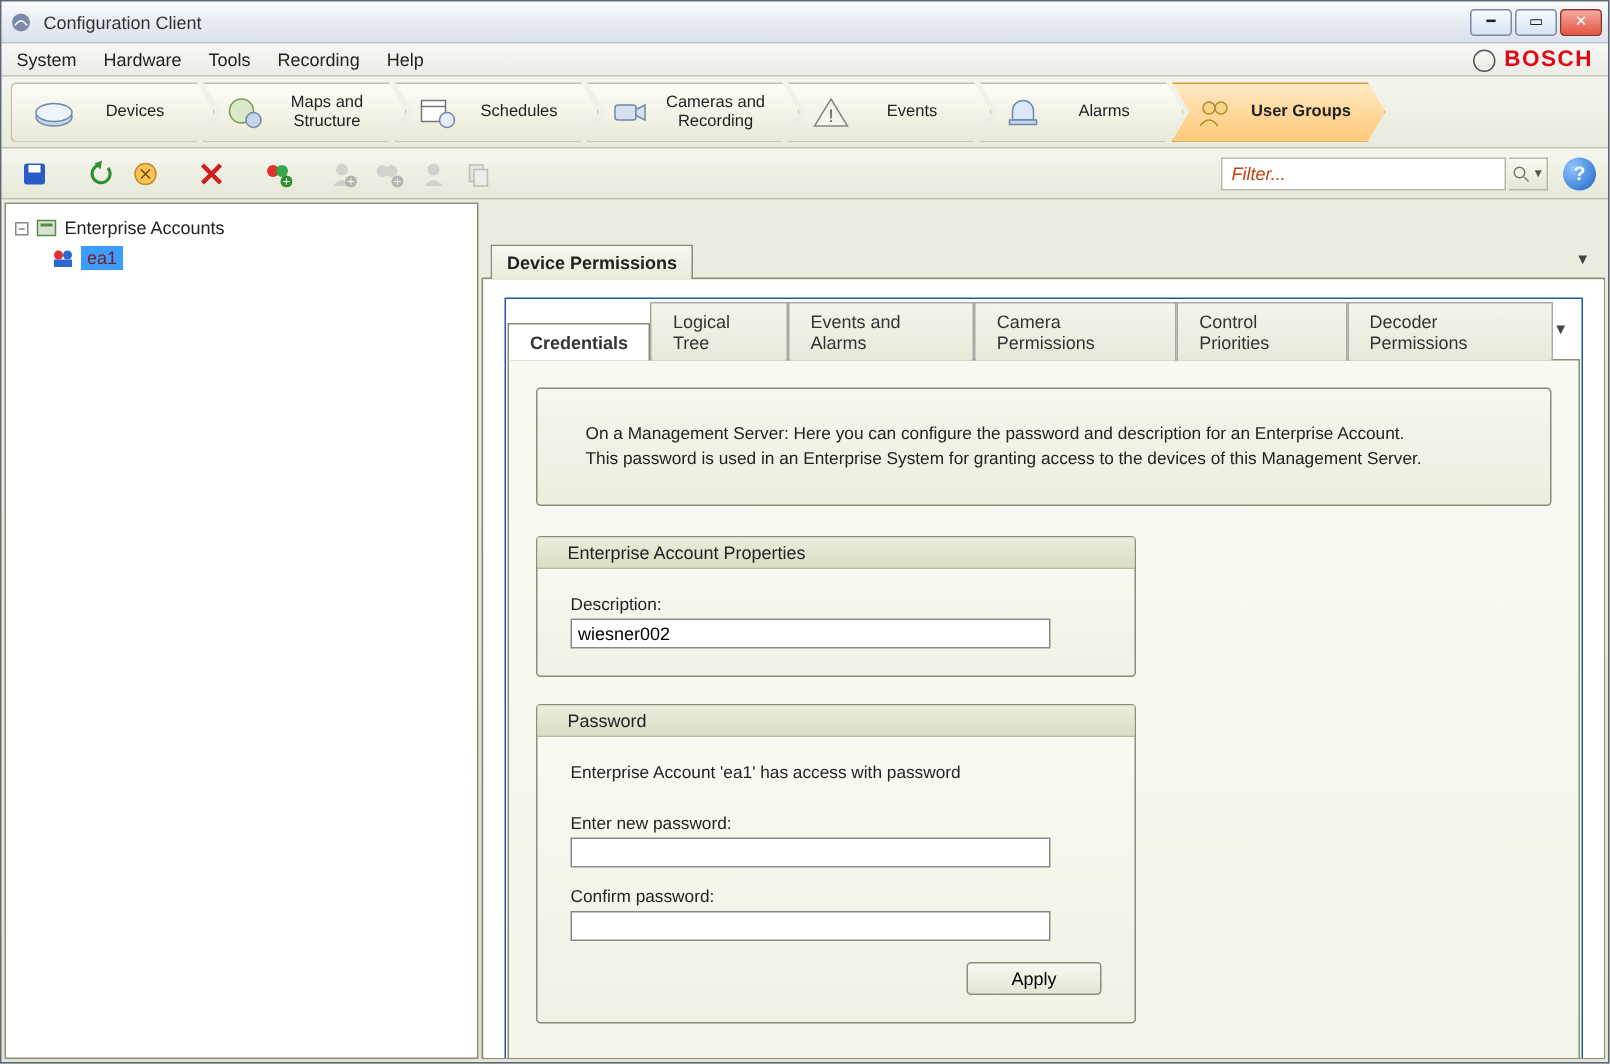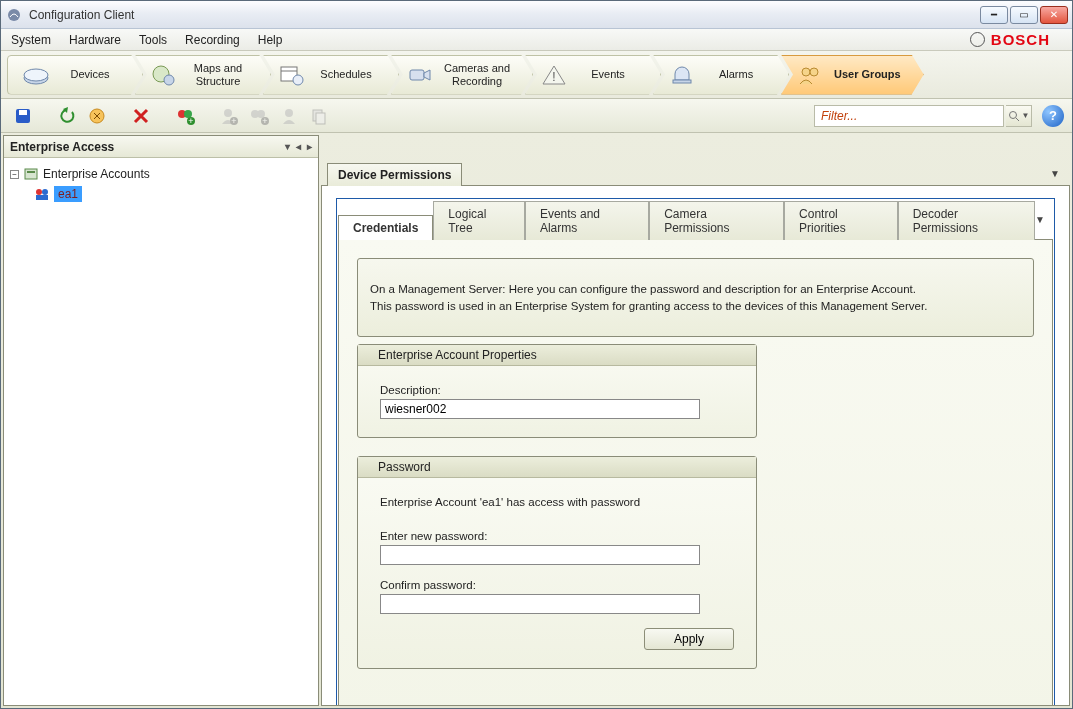--- a/index.html
+++ b/index.html
@@ -11,21 +11,21 @@
   .titlebar .app-icon { width:18px; height:18px; margin-right:6px; display:flex; align-items:center; justify-content:center; }
   .titlebar .title { flex:1; font-size:12px; color:#333; }
   .win-btns { display:flex; gap:2px; }
   .win-btn { width:28px; height:18px; border:1px solid #7a8aa0; border-radius:3px; display:flex; align-items:center; justify-content:center; background:linear-gradient(to bottom,#f7fbff,#d6e4f4); cursor:pointer; }
   .win-btn.close { background:linear-gradient(to bottom,#f7a9a2,#e3553e); border-color:#9a2e1e; color:#fff; }
   .win-symbol { font-size:10px; line-height:1; }
 
   
   .menubar { height:22px; background:linear-gradient(to bottom,#f8f9f7,#ebece6); display:flex; align-items:center; padding:0 10px; border-bottom:1px solid #c9cabc; position:relative; }
   .menubar .menu-item { margin-right:18px; cursor:pointer; }
-  .menubar .brand { position:absolute; right:22px; display:flex; align-items:center; gap:6px; font-weight:bold; letter-spacing:1px; }
+  .menubar .brand { position:absolute; right:10px; display:flex; align-items:flex-end; gap:6px; font-weight:bold; letter-spacing:1px; }
   .bosch-text { color:#e30613; font-family: Arial, sans-serif; font-weight:bold; font-size:15px; }
   .bosch-logo-icon { width:15px; height:15px; border:1.5px solid #555; border-radius:50%; position:relative; }
 
   
   .navstrip { height:48px; background:linear-gradient(to bottom,#f4f5ee 0%,#e9eadd 100%); display:flex; align-items:center; padding:2px 6px; border-bottom:1px solid #c0c2b0; gap:0; }
   .nav-chevron { position:relative; height:40px; display:flex; align-items:center; padding:0 22px 0 14px; margin-right:-8px; cursor:pointer; border:1px solid #bfc2a6; background:linear-gradient(to bottom,#fdfdf8,#e8ead6); clip-path: polygon(0 0, calc(100% - 12px) 0, 100% 50%, calc(100% - 12px) 100%, 0 100%, 12px 50%); }
   .nav-chevron:first-child { clip-path: polygon(0 0, calc(100% - 12px) 0, 100% 50%, calc(100% - 12px) 100%, 0 100%); border-radius:4px 0 0 4px; }
   .nav-chevron.active { background:linear-gradient(to bottom,#ffe9c4,#ffc978); border-color:#d89a3e; }
   .nav-chevron .nav-icon { width:28px; height:28px; margin-right:10px; display:flex; align-items:center; justify-content:center; }
   .nav-chevron .nav-texts { display:flex; flex-direction:column; font-size:11px; line-height:1.1; text-align:center; min-width:60px; }
@@ -58,21 +58,21 @@
   .right-body { flex:1; background:#fff; border:1px solid #8a8c78; padding:12px 14px; overflow:auto; }
 
   
   .subtabs-wrap { border:1px solid #1e5aa8; padding:1px; }
   .subtabs { display:flex; align-items:flex-end; background:#fff; }
   .subtab { padding:5px 14px; border:1px solid #a7a9a0; border-bottom:none; background:linear-gradient(to bottom,#f4f5ec,#e7e9d7); margin-right:0px; cursor:pointer; position:relative; top:1px; font-size:12px; color:#333; }
   .subtab.active { background:#fff; font-weight:bold; border-color:#8a8c78; z-index:2; }
   .subtabs .sub-arrow { margin-left:auto; padding-right:8px; color:#444; font-size:10px; align-self:center; }
   .subcontent { border:1px solid #8a8c78; padding:18px; background:linear-gradient(to bottom,#f9faf2,#f3f5e8); min-height:480px; }
 
-  .info-box { border:1px solid #8a8c78; background:linear-gradient(to bottom,#f6f7ee,#eceedc); padding:22px 12px; font-size:11.5px; line-height:1.45; margin-bottom:7px; border-radius:3px; }
+  .info-box { border:1px solid #8a8c78; background:linear-gradient(to bottom,#f6f7ee,#eceedc); padding:22px 32px; font-size:11.5px; line-height:1.45; margin-bottom:20px; border-radius:3px; }
 
   .group-box { border:1px solid #8a8c78; background:linear-gradient(to bottom,#fafbf4,#f0f2e3); border-radius:3px; margin-bottom:18px; width:400px; }
   .group-title { background:linear-gradient(to bottom,#eceedc,#dadcc4); padding:3px 20px; font-size:12px; border-bottom:1px solid #b7b99f; }
   .group-body { padding:18px 22px; font-size:11.5px; }
   .group-body label { display:block; margin-bottom:3px; }
   .group-body input[type=text], .group-body input[type=password] { width:320px; height:20px; border:1px solid #888; padding:1px 4px; font-size:12px; }
   .apply-row { text-align:right; margin-top:14px; }
   .apply-btn { width:90px; height:22px; background:linear-gradient(to bottom,#f8f9f2,#e4e6d3); border:1px solid #8c8e78; border-radius:3px; cursor:pointer; font-size:12px; }
 
   
@@ -256,28 +256,20 @@
         <line x1="8" y1="8" x2="11" y2="11" stroke="#777"></line>
       </svg>
     <span style="font-size:8px;margin-left:2px;color:#555">▼</span>
   </div>
   <div class="help-btn">?</div>
 </div>
 
 <div class="main">
 
   <div class="left-panel">
-    <div class="left-header">
-      <span>Enterprise Access</span>
-      <span class="hdr-controls">
-        <span>▾</span>
-        <span>◂</span>
-        <span>▸</span>
-      </span>
-    </div>
     <div class="tree">
       <div class="tree-row">
         <span class="tree-toggle">−</span>
         <span class="tree-icon">
             <svg width="16" height="16">
               <rect x="2" y="3" width="12" height="10" fill="#d7e5d0" stroke="#5a8a4a"></rect>
               <rect x="4" y="5" width="8" height="2" fill="#5a8a4a"></rect>
             </svg>
           </span>
         <span>Enterprise Accounts</span>

